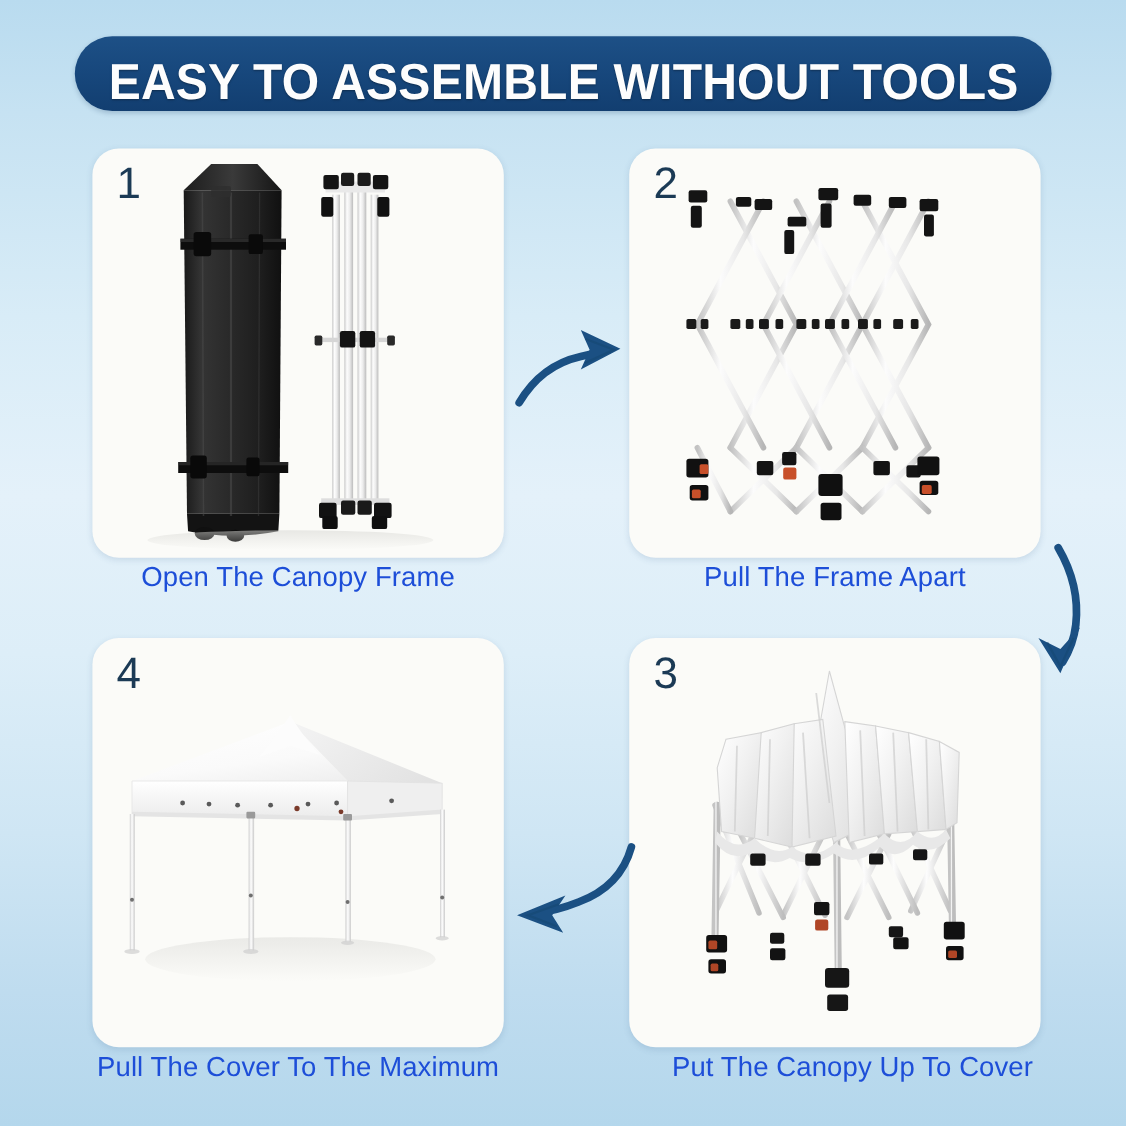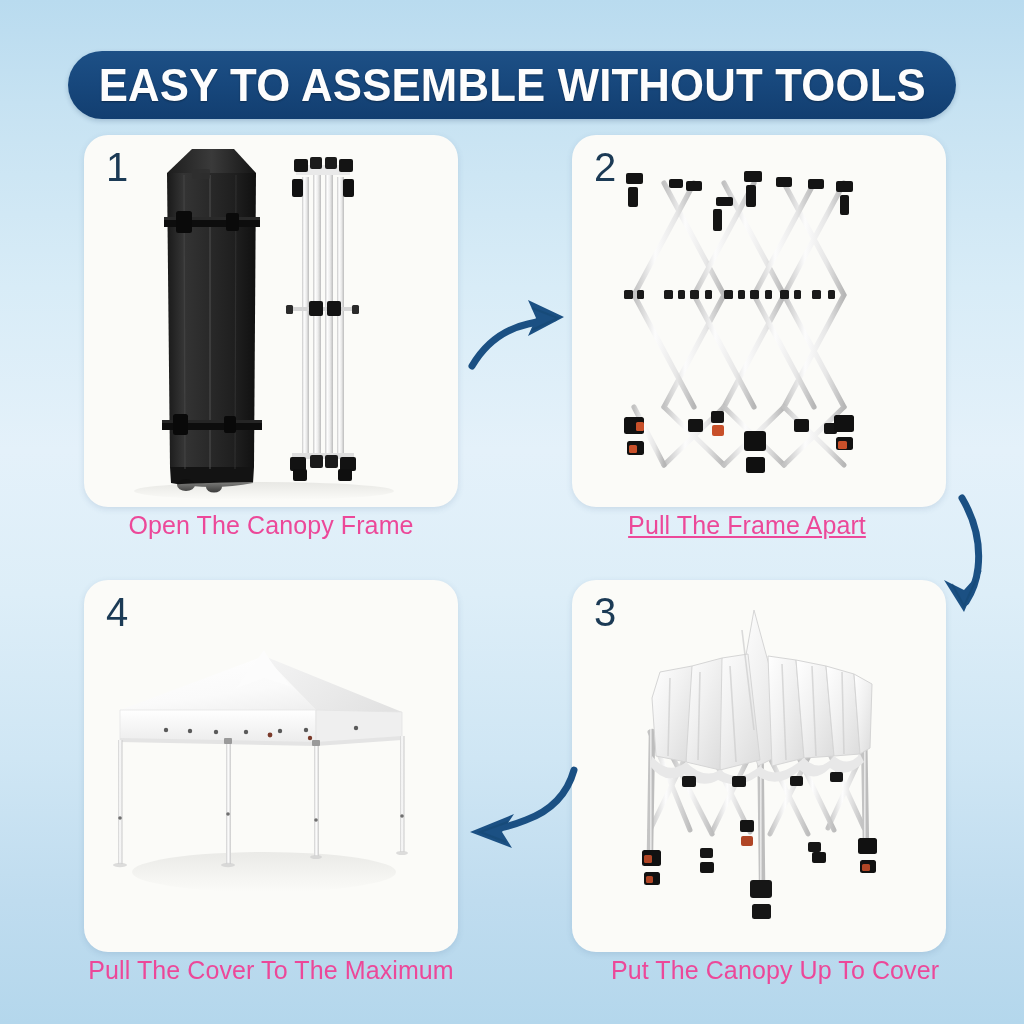--- a/index.html
+++ b/index.html
@@ -20,23 +20,22 @@
     position:relative;
   }
 
   
   .title-banner{
     position:absolute;
     left:68px; top:33px;
     width:888px; height:68px;
     background:linear-gradient(180deg,#1d5086 0%,#17477c 50%,#123e70 100%);
     border-radius:34px;
-    display:flex; align-items:center; justify-content:center;
+    display:flex; align-items:flex-end; justify-content:center;
     box-shadow:0 2px 5px rgba(20,55,95,.22);
-    margin-top:18px;
   }
   .title-text{
     color:#fdfdfd;
     font-size:46px;
     font-weight:bold;
     letter-spacing:.2px;
     transform:scaleX(.95);
     white-space:nowrap;
     text-shadow:0 1px 2px rgba(0,0,0,.35);
   }
@@ -57,26 +56,26 @@
   .step-num{
     position:absolute; left:22px; top:8px;
     font-size:40px; color:#1b3a55; font-weight:400;
     line-height:1.2;
   }
 
   .caption{
     position:absolute;
     text-align:center;
     font-size:25px;
-    color:#ec4899;
+    color:#1d4ed8;
     white-space:nowrap;
     letter-spacing:.1px;
   }
   .c1{ left:84px;  top:511px; width:374px; }
-  .c2{ left:560px; top:511px; width:374px;text-decoration:underline; }
+  .c2{ left:572px; top:511px; width:374px; }
   .c4{ left:54px;  top:956px; width:434px; }
   .c3{ left:588px; top:956px; width:374px; }
 
   .art{ position:absolute; inset:0; }
   svg{ display:block; }
 
   
   .arrow{ position:absolute; }
   .a1{ left:466px; top:288px; width:112px; height:86px; }
   .a2{ left:938px; top:488px; width:82px; height:136px; }

